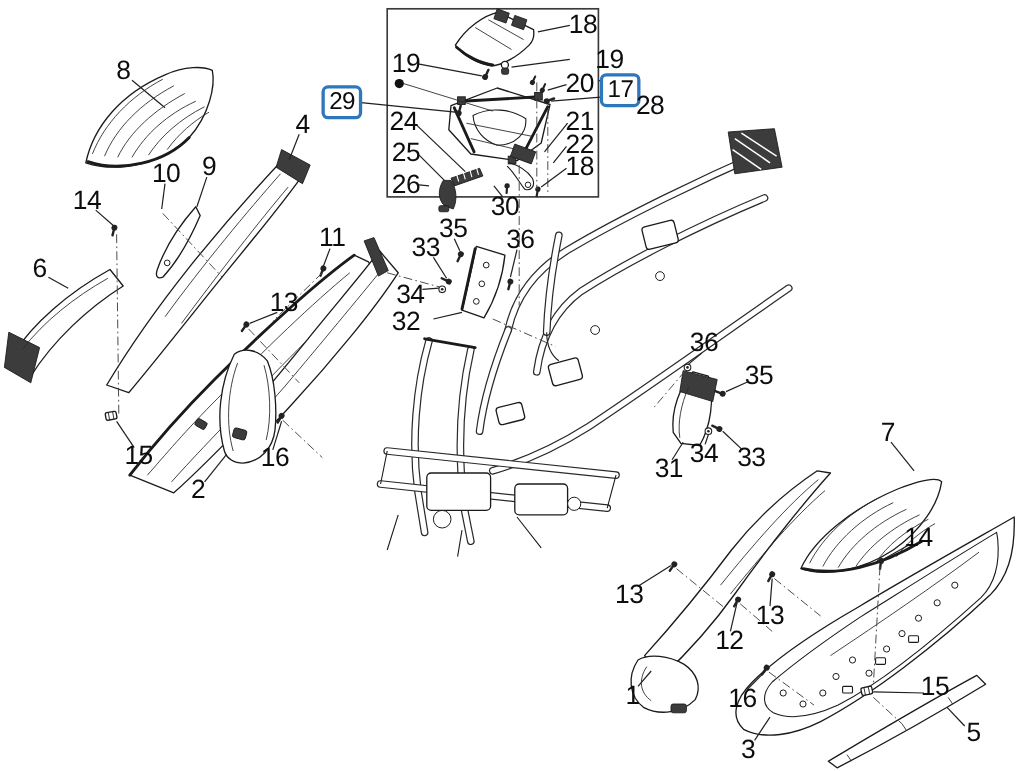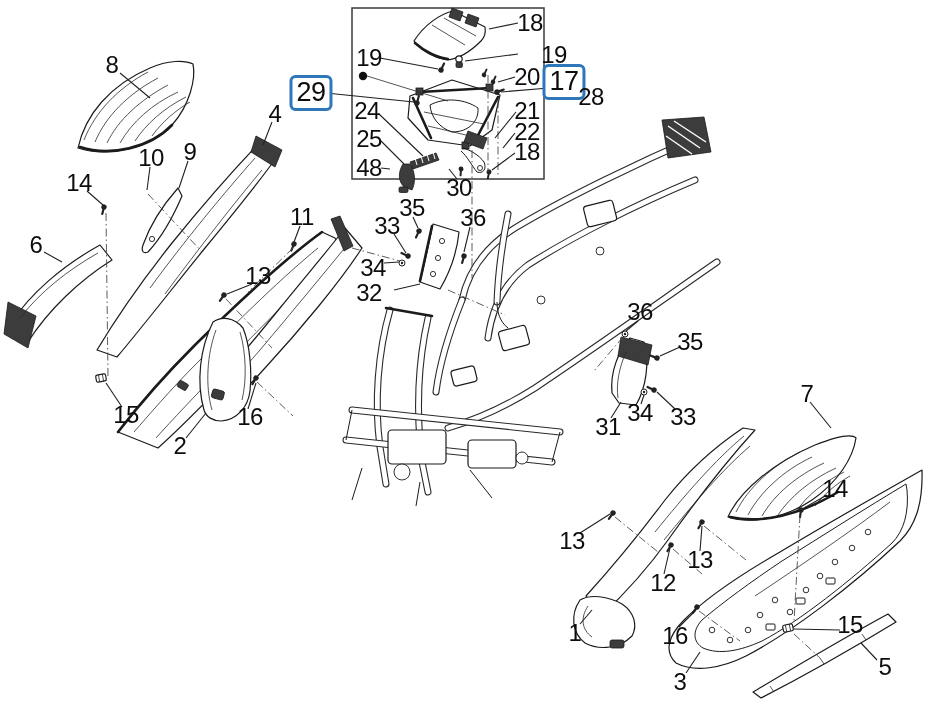--- a/index.html
+++ b/index.html
@@ -3,21 +3,21 @@
 <meta charset="utf-8">
 <style>
   html,body{margin:0;padding:0;background:#fff;}
   .stage{position:relative;width:937px;height:701px;background:#fff;overflow:hidden;
          font-family:"Liberation Sans",sans-serif;}
   .art{position:absolute;left:0;top:0;}
   .labels-layer{position:absolute;left:0;top:0;width:937px;height:701px;}
   .part-label{position:absolute;transform:translate(-50%,-50%);
     font:400 24px/1 "Liberation Sans",sans-serif;color:#0d0d0d;
     letter-spacing:-0.5px;white-space:nowrap;}
-  .part-label.hl{font-size:27px;border:3px solid #2f77bb;border-radius:6px;
+  .part-label.hl{font-size:22px;border:3px solid #2f77bb;border-radius:6px;
     padding:1px 4px 2px 4px;background:#fff;}
   
   .ol{fill:#fff;stroke:#1b1b1b;stroke-width:1.2;stroke-linejoin:round;}
   .ln{fill:none;stroke:#1b1b1b;stroke-width:1;}
   .thin{fill:none;stroke:#2a2a2a;stroke-width:.8;}
   .thick{fill:none;stroke:#1b1b1b;stroke-width:2.6;stroke-linecap:round;}
   .dk{fill:#3c3c3c;stroke:#1b1b1b;stroke-width:.8;}
   .dd{stroke:#4a4a4a;stroke-width:.9;stroke-dasharray:8 3 1.5 3;fill:none;}
   .tube{fill:none;stroke:#2a2a2a;stroke-width:7;stroke-linecap:round;}
   .tubei{fill:none;stroke:#fff;stroke-width:4.8;stroke-linecap:round;}
@@ -361,21 +361,21 @@
       <div class="part-label" style="left: 530px; top: 55px; margin-left: 24px;">19</div>
       <div class="part-label" style="left: 369px; top: 58px;">19</div>
       <div class="part-label" style="left: 527px; top: 77px;">20</div>
       <div class="part-label hl" style="left: 311px; top: 93px; border-color: rgb(47, 119, 187);">29</div>
       <div class="part-label hl" style="left: 564px; top: 82px; border-color: rgb(47, 119, 187);">17</div>
       <div class="part-label" style="left: 591px; top: 97px;">28</div>
       <div class="part-label" style="left: 367px; top: 111px;">24</div>
       <div class="part-label" style="left: 527px; top: 111px;">21</div>
       <div class="part-label" style="left: 369px; top: 139px;">25</div>
       <div class="part-label" style="left: 527px; top: 132px;">22</div>
-      <div class="part-label" style="left: 369px; top: 168px;">48</div>
+      <div class="part-label" style="left: 369px; top: 168px;">26</div>
       <div class="part-label" style="left: 527px; top: 152px;">18</div>
       <div class="part-label" style="left: 459px; top: 188px;">30</div>
       <div class="part-label" style="left: 412px; top: 208px;">35</div>
       <div class="part-label" style="left: 473px; top: 218px;">36</div>
       <div class="part-label" style="left: 387px; top: 226px;">33</div>
       <div class="part-label" style="left: 373px; top: 268px;">34</div>
       <div class="part-label" style="left: 369px; top: 293px;">32</div>
       <div class="part-label" style="left: 640px; top: 312px;">36</div>
       <div class="part-label" style="left: 690px; top: 342px;">35</div>
       <div class="part-label" style="left: 608px; top: 427px;">31</div>

